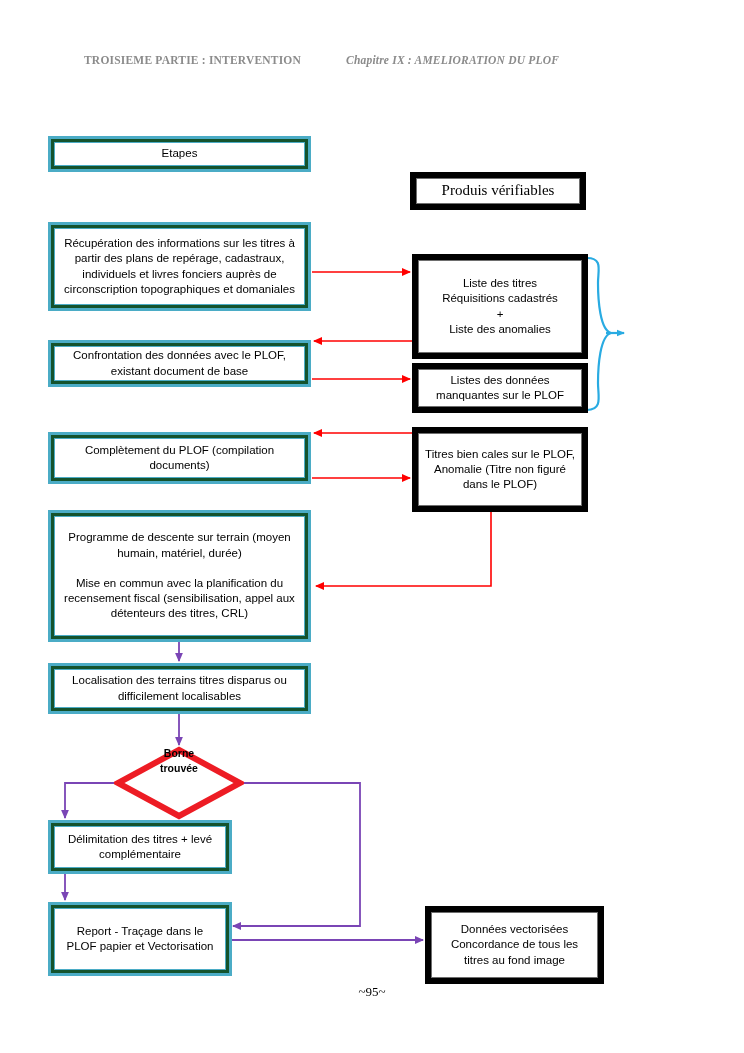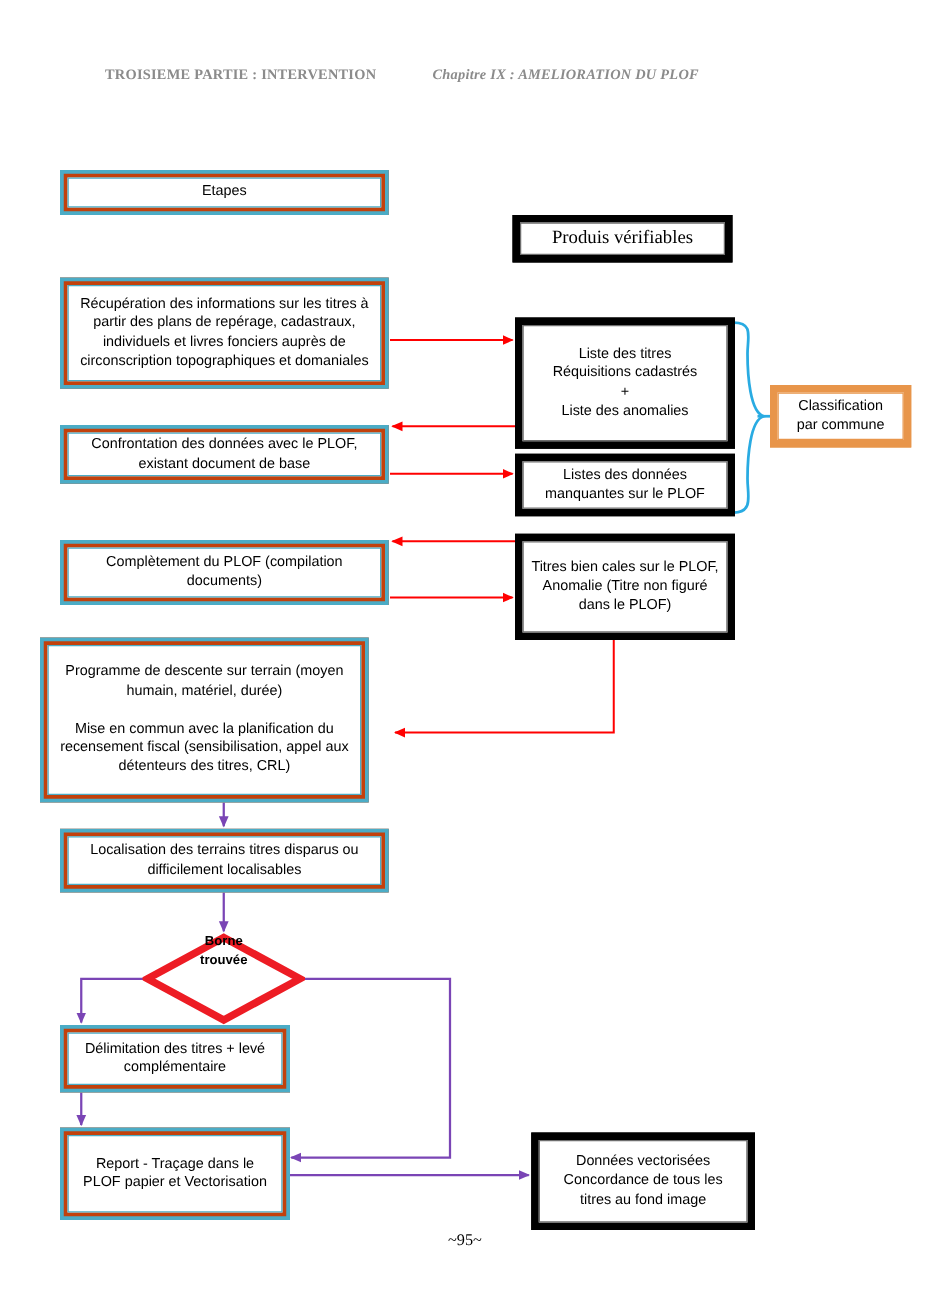--- a/index.html
+++ b/index.html
@@ -78,21 +78,21 @@
     display: block;
     width: 100%;
     padding: 0 6px;
     line-height: 1.32;
     white-space: pre-line;
   }
 
   
   .teal {
     border: 3px solid #4BACC6;
-    background: #c2410c;
+    background: #14532d;
     padding: 3px;
     font-size: 11.5px;
   }
   .teal > .inner {
     box-sizing: border-box;
     width: 100%;
     height: 100%;
     background: #fff;
     border: 1px solid #4BACC6;
     display: flex;
@@ -264,25 +264,20 @@
 
   <div class="node blk" style="left:412px; top:254px; width:176px; height:105px;">
     <div class="inner">
         <span class="txt">Liste des titres
 Réquisitions cadastrés
 +
 Liste des anomalies</span>
       </div>
   </div>
 
-  <div class="node orng" style="left:616px; top:308px; width:113px; height:50px;">
-    <div class="inner">
-        <span class="txt">Classification par commune</span>
-      </div>
-  </div>
 
   <div class="node teal" style="left:48px; top:340px; width:263px; height:47px;">
     <div class="inner">
         <span class="txt">Confrontation des données avec le PLOF, existant document de base</span>
       </div>
   </div>
 
   <div class="node blk" style="left:412px; top:363px; width:176px; height:50px;">
     <div class="inner">
         <span class="txt">Listes des données manquantes sur le PLOF</span>
@@ -294,21 +289,21 @@
         <span class="txt">Complètement du PLOF  (compilation documents)</span>
       </div>
   </div>
 
   <div class="node blk" style="left:412px; top:427px; width:176px; height:85px;">
     <div class="inner">
         <span class="txt">Titres bien cales sur le PLOF, Anomalie (Titre non figuré dans le PLOF)</span>
       </div>
   </div>
 
-  <div class="node teal" style="left:32px; top:510px; width:263px; height:132px;">
+  <div class="node teal" style="left:48px; top:510px; width:263px; height:132px;">
     <div class="inner">
         <span class="txt">Programme de descente sur terrain (moyen humain, matériel, durée)
 
 Mise en commun avec la planification du recensement fiscal (sensibilisation, appel aux détenteurs des titres, CRL)</span>
       </div>
   </div>
 
   <div class="node teal" style="left:48px; top:663px; width:263px; height:51px;">
     <div class="inner">
         <span class="txt">Localisation des terrains titres disparus ou difficilement localisables</span>

